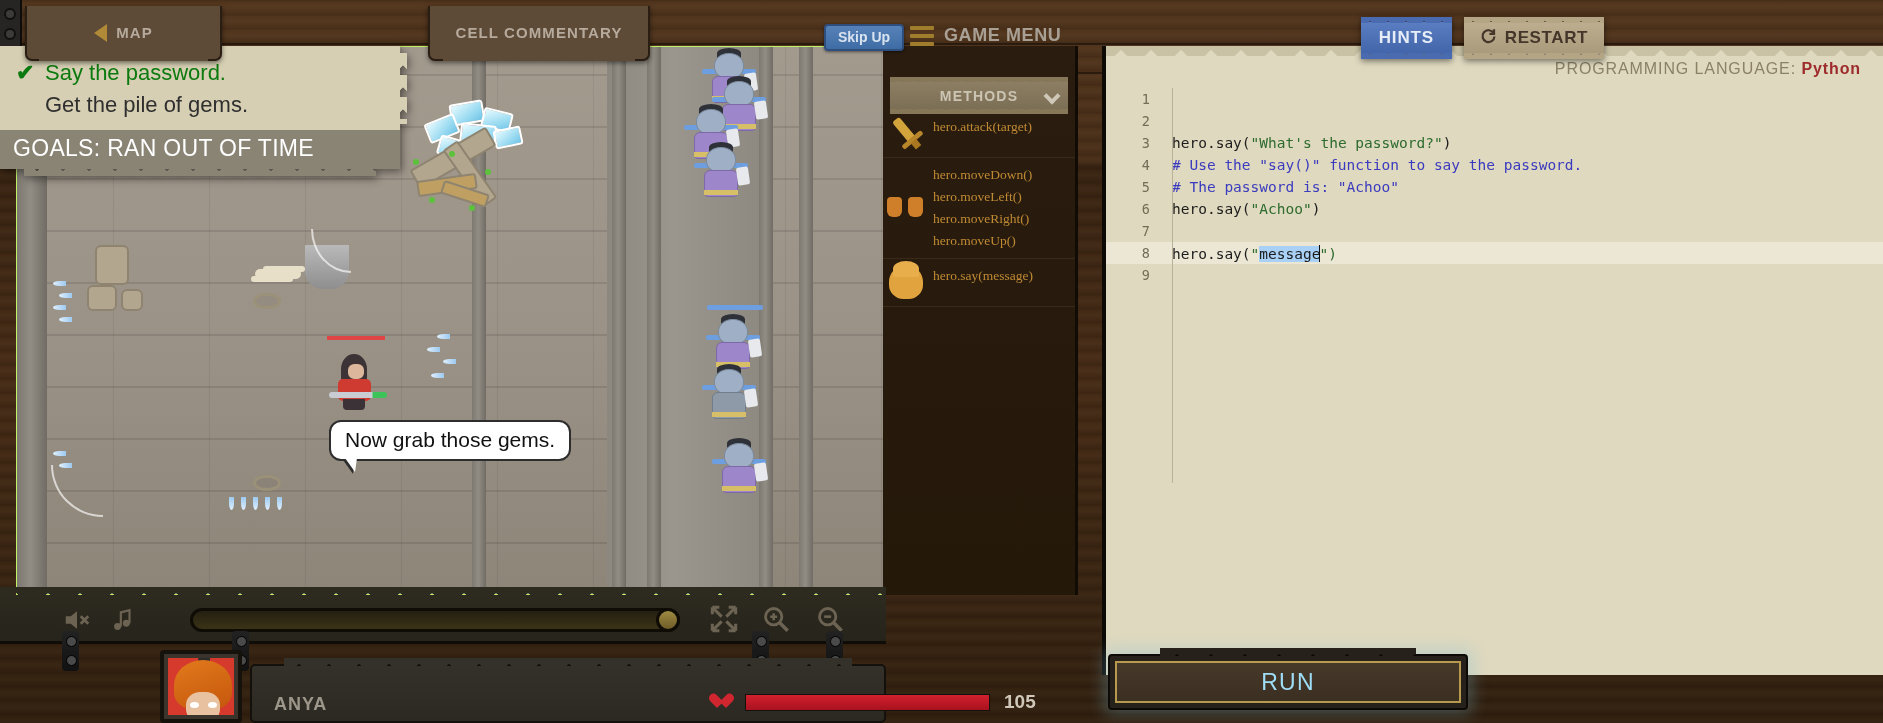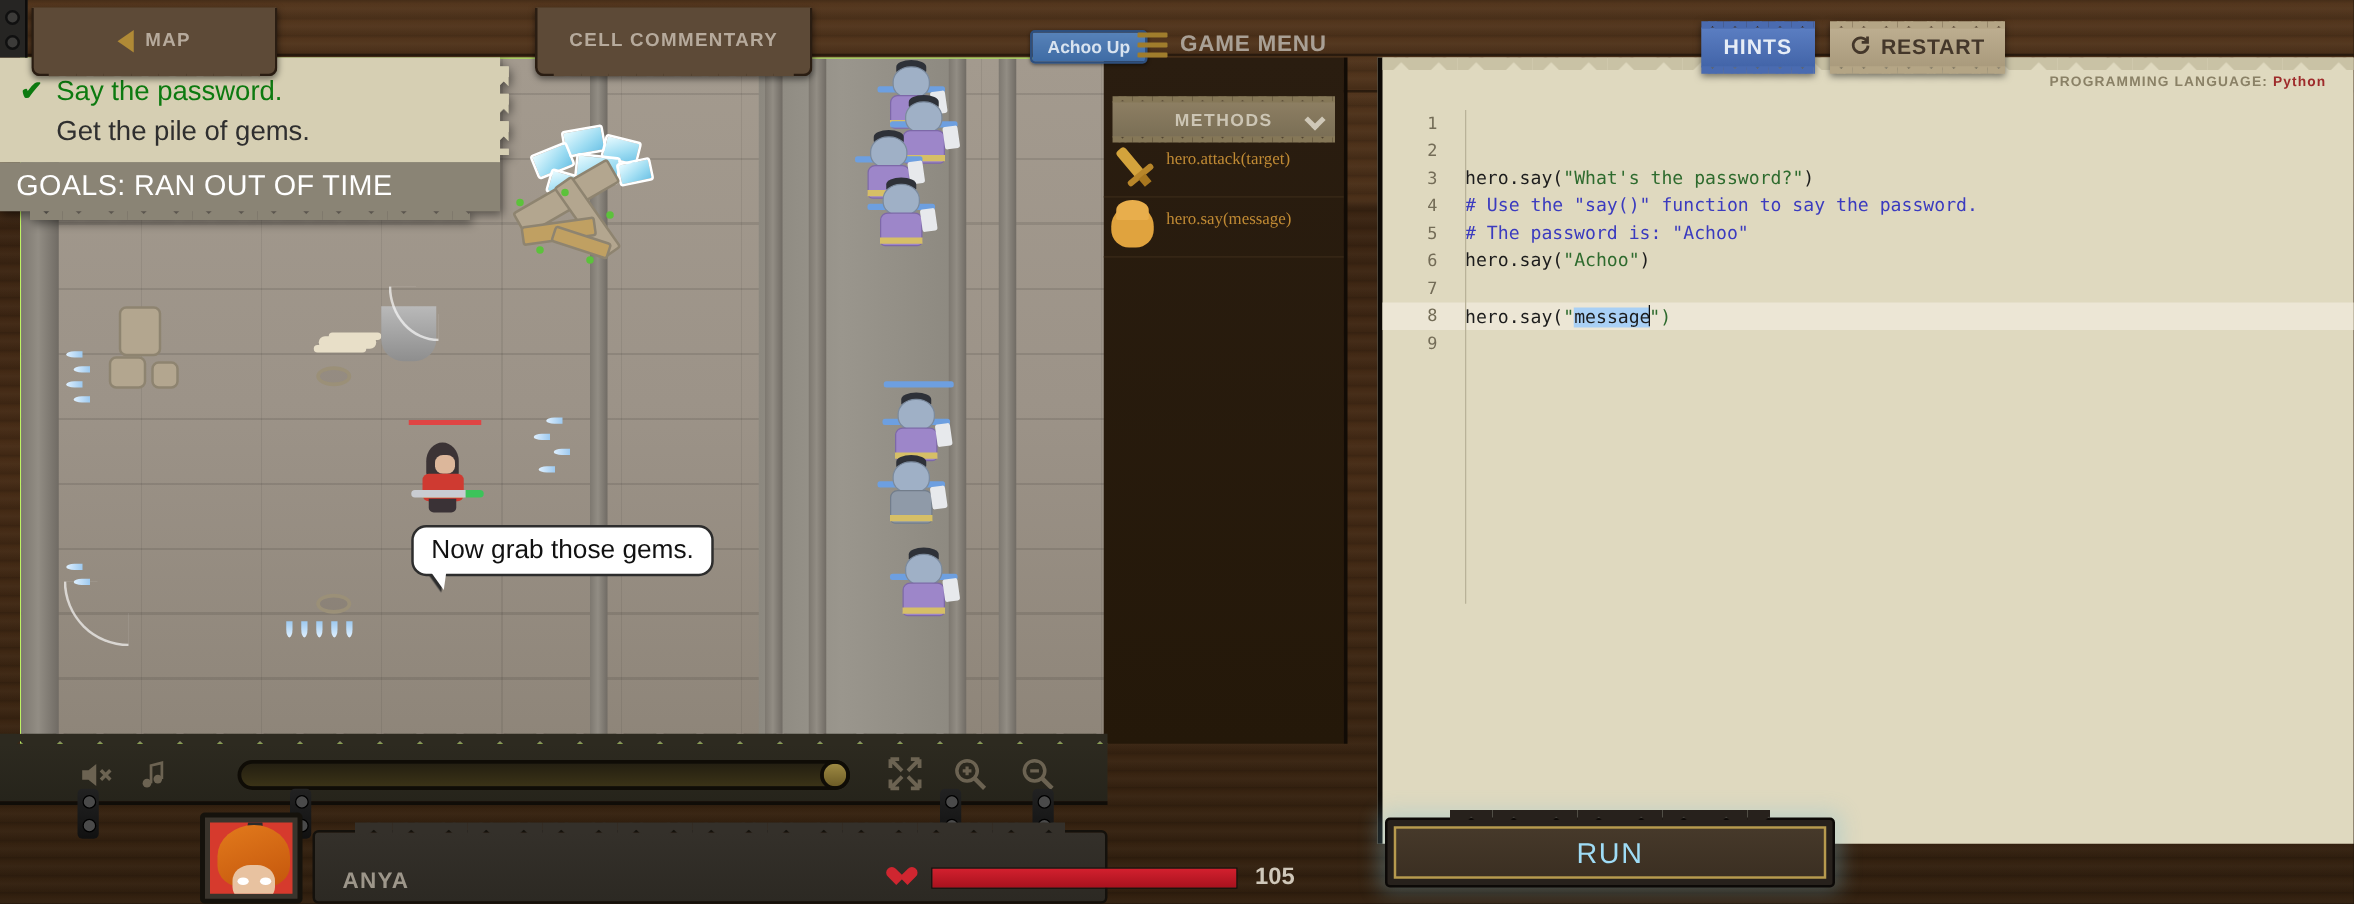--- a/index.html
+++ b/index.html
@@ -337,21 +337,21 @@
   }
   .editor-top-edge{
     position:absolute; left:0; right:0; top:0; height:10px;
     background-image:
       linear-gradient(135deg,#c9c2a5 46%, transparent 48%),
       linear-gradient(-135deg,#c9c2a5 46%, transparent 48%);
     background-size:30px 10px;
   }
   .lang-label {
     position:absolute; right:22px; top:14px;
-    font-size:11px; font-weight:bold; letter-spacing:.9px; color:#8a8166;
+    font-size:16px; font-weight:normal; letter-spacing:.9px; color:#8a8166;
   }
   .lang-label b { color:#9e2b2b; }
   .code-area { position:absolute; left:0; top:42px; right:0; bottom:0; }
   .code-line {
     display:flex; height:22px; align-items:center;
     font-family:"DejaVu Sans Mono", monospace; font-size:14.5px;
   }
   .code-line.active { background:#ece6d5; }
   .ln { width:55px; flex:0 0 55px; text-align:right; padding-right:11px; color:#736c57; font-size:13.5px;}
   .ltext { padding-left:11px; white-space:pre; color:#1c1c1c;}
@@ -472,21 +472,21 @@
 
     <div id="map-tab" class="tab-btn">
       <span class="tri-left"></span>
       <span>MAP</span>
     </div>
 
     <div id="commentary-tab" class="tab-btn">
       <span>CELL COMMENTARY</span>
     </div>
 
-    <div class="signup-btn">Achoo Up</div>
+    <div class="signup-btn">Skip Up</div>
 
     <div class="gamemenu">
       <span class="burger">
           <i></i>
           <i></i>
           <i></i>
         </span>
       <span>GAME MENU</span>
     </div>
 
@@ -663,20 +663,34 @@
             <i class="bl"></i>
             <i class="gu"></i>
             <i class="hd"></i>
           </span>
       </div>
       <div class="m-items">
         <div class="m-item">hero.attack(target)</div>
       </div>
     </div>
 
+    <div class="m-group">
+      <div class="m-icon">
+        <span class="boots-ic">
+            <i></i>
+            <i></i>
+          </span>
+      </div>
+      <div class="m-items">
+        <div class="m-item">hero.moveDown()</div>
+        <div class="m-item">hero.moveLeft()</div>
+        <div class="m-item">hero.moveRight()</div>
+        <div class="m-item">hero.moveUp()</div>
+      </div>
+    </div>
 
     <div class="m-group">
       <div class="m-icon">
         <span class="head-ic"></span>
       </div>
       <div class="m-items">
         <div class="m-item">hero.say(message)</div>
       </div>
     </div>
   </div>

